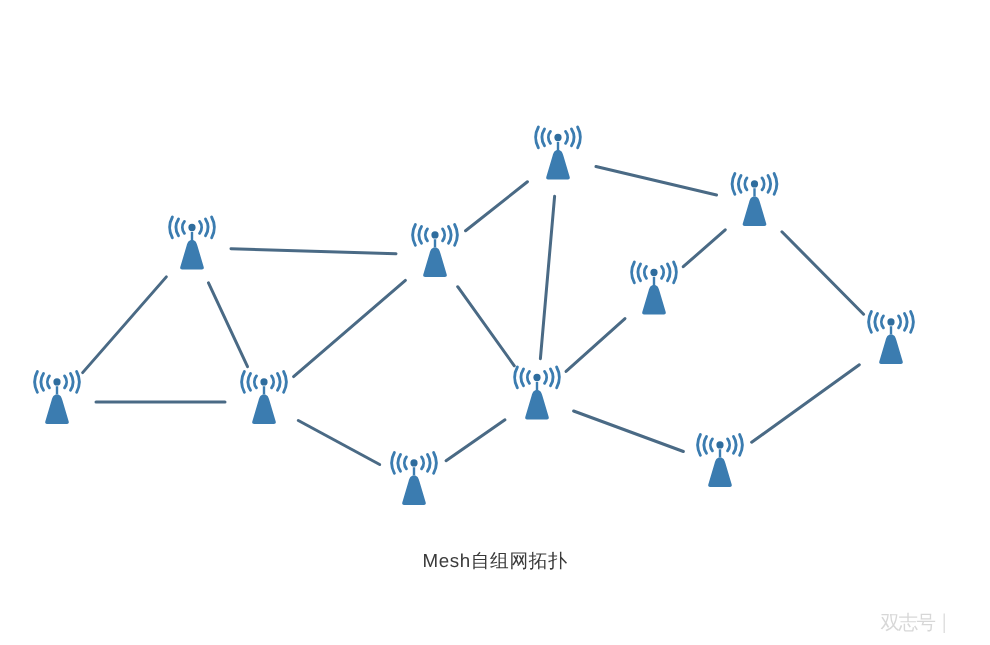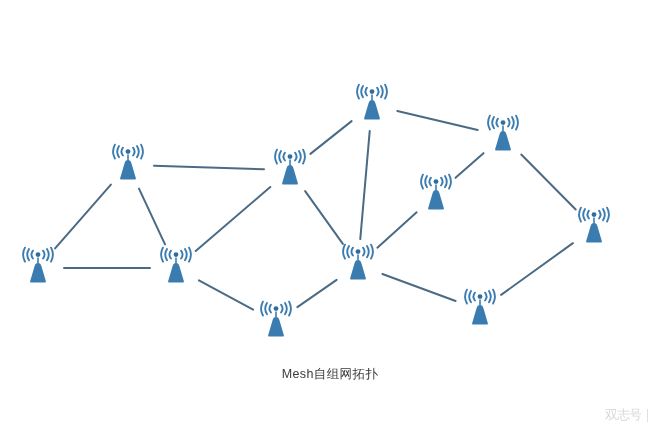--- a/index.html
+++ b/index.html
@@ -52,21 +52,21 @@
     top: 366px;
     width: 660px;
     text-align: center;
     font-size: 12.5px;
     color: #3a3a3a;
     letter-spacing: 0.4px;
     white-space: nowrap;
   }
   #watermark {
     position: absolute;
-    right: 12px;
+    right: 30px;
     bottom: 6px;
     display: flex;
     align-items: center;
     gap: 6px;
     opacity: 0.30;
     white-space: nowrap;
   }
   #watermark-mark {
     font-size: 13px;
     color: #7d7d7d;

